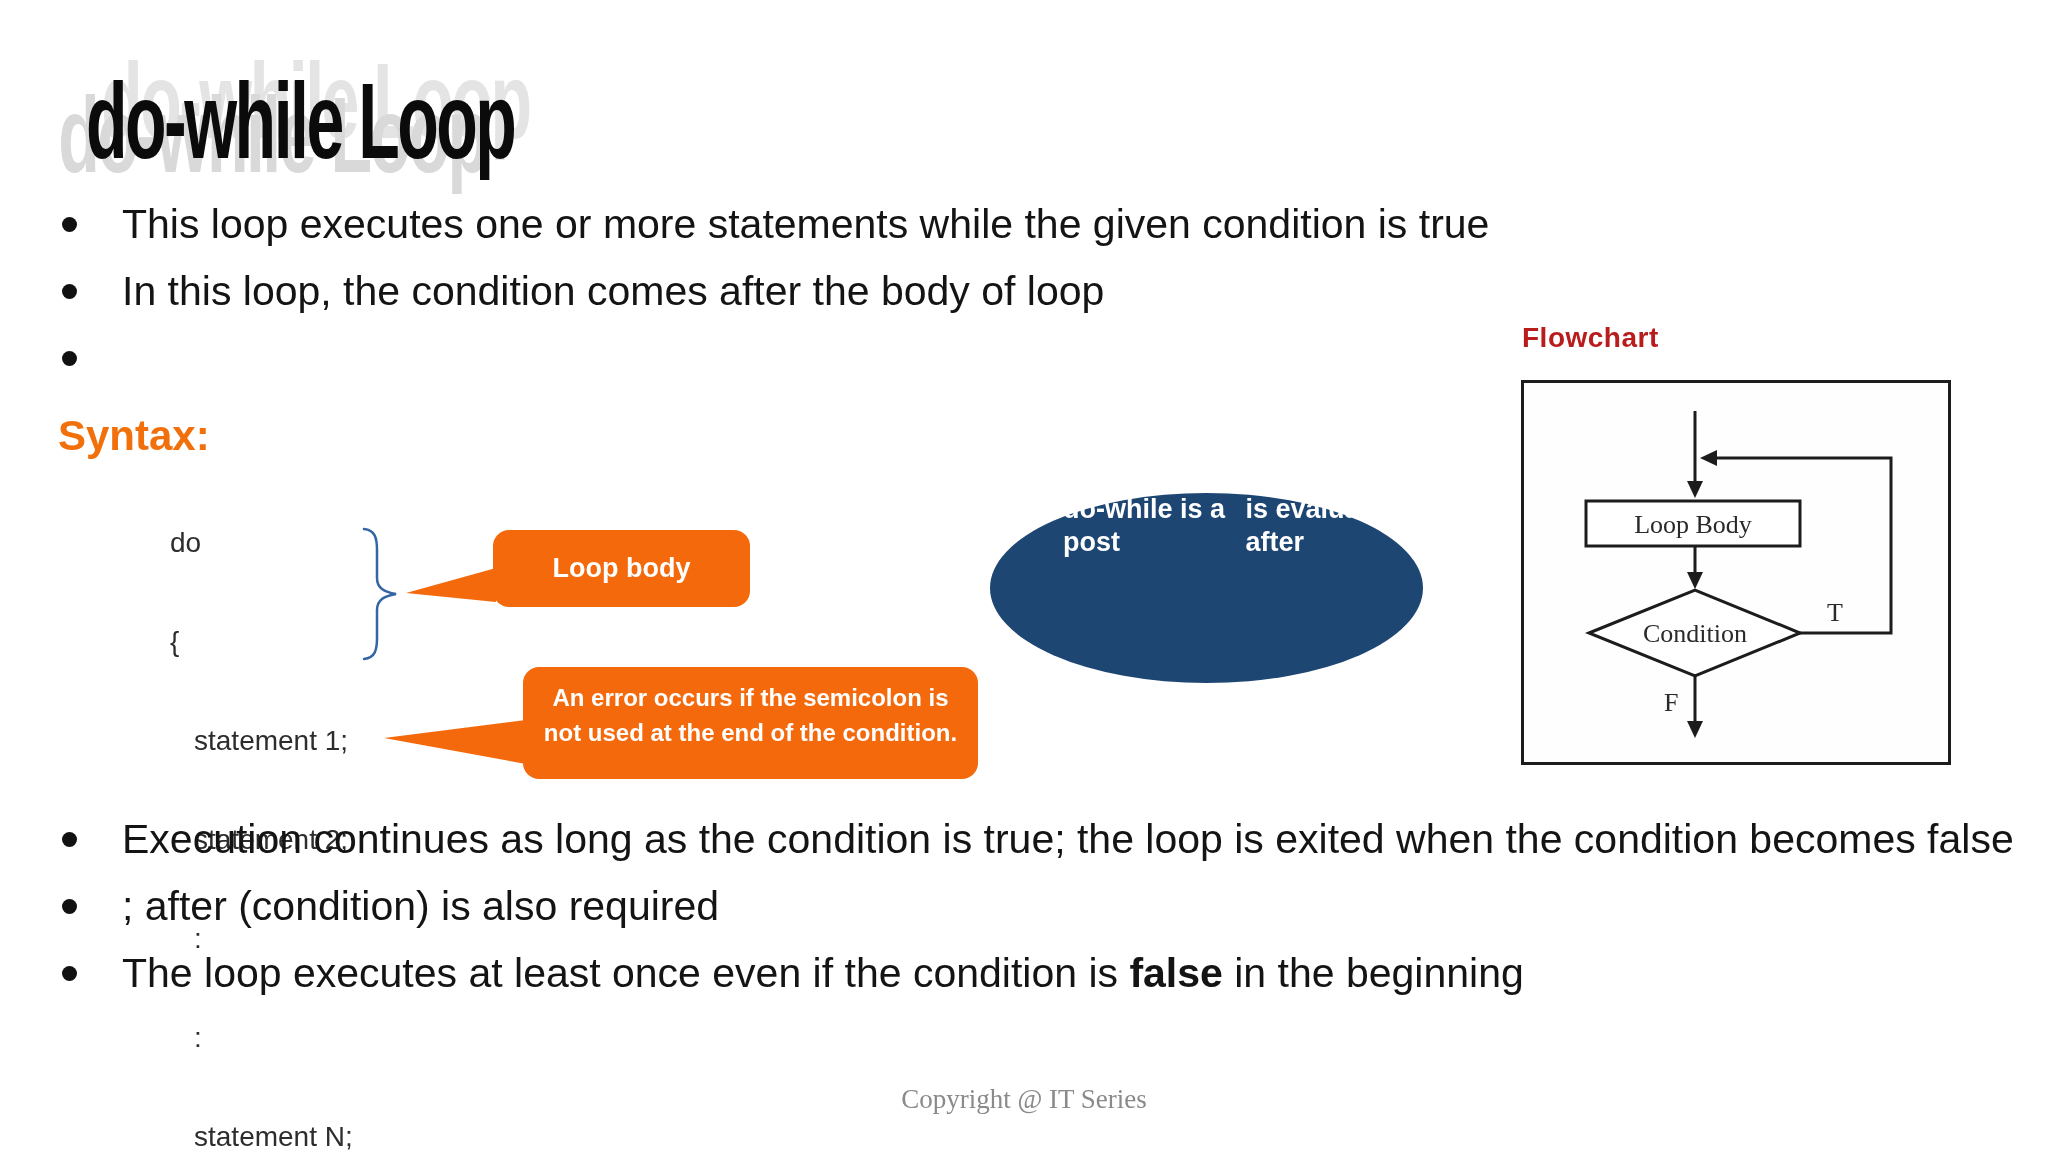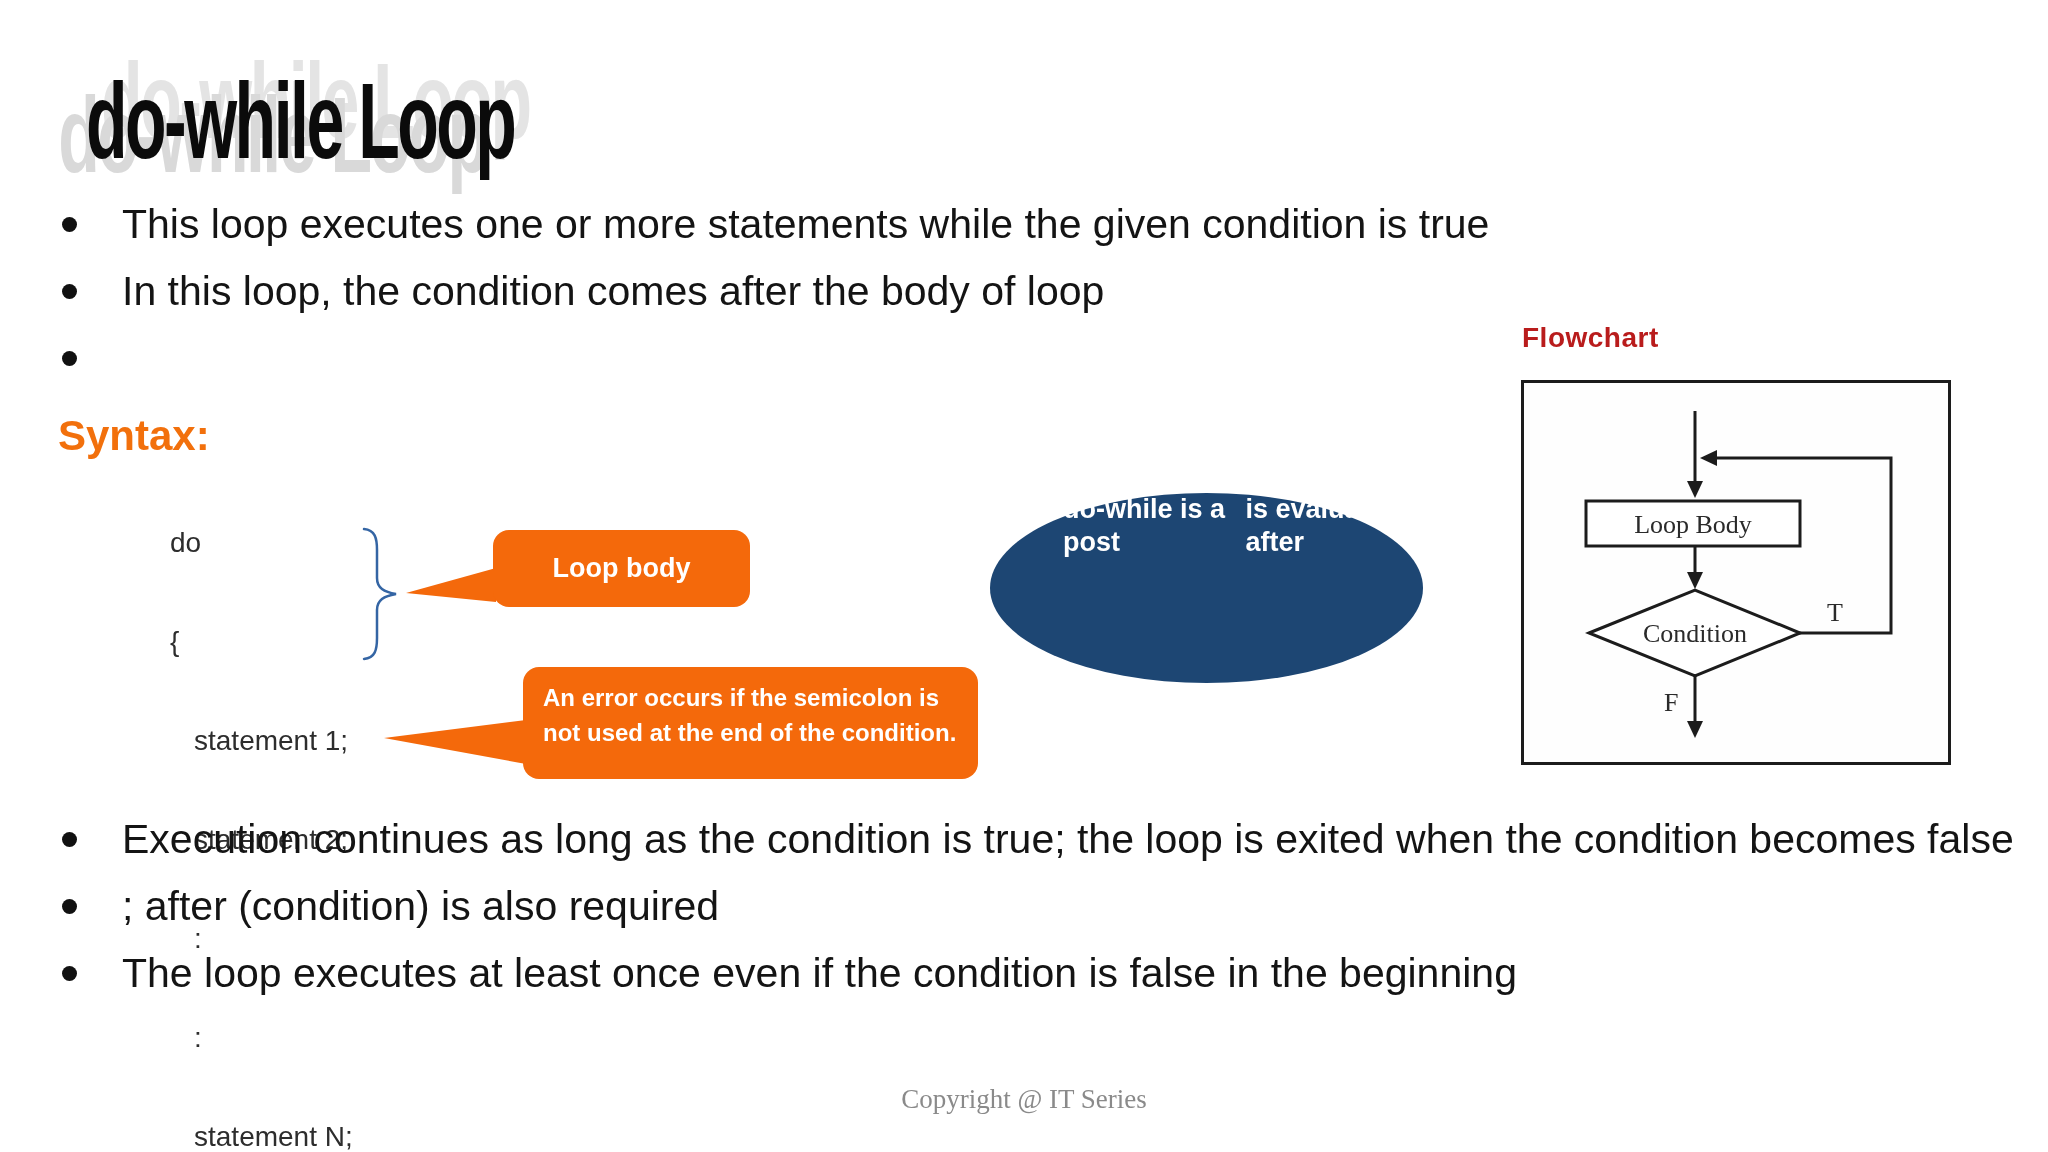--- a/index.html
+++ b/index.html
@@ -24,21 +24,21 @@
   .bullets-top { top:206px; }
   .bullets-bottom { top:802px;margin-top:19px; }
   .bullets li {
     position:relative; padding-left:62px; font-size:41px; line-height:37px;
     margin-bottom:30px; white-space:nowrap; color:#141414;
   }
   .bullets li .dot {
     position:absolute; left:2px; top:11px; width:15px; height:15px;
     border-radius:50%; background:#111;
   }
-  .bold { font-weight:normal; }
+  .bold { font-weight:bold; }
 
   
   .syntax {
     position:absolute; left:58px; top:412px;
     font-size:42px; font-weight:bold; color:#F2700C;
   }
 
   
   .code {
     position:absolute; left:170px; top:460px;
@@ -53,21 +53,21 @@
   .callout {
     position:absolute; background:#F4690B; color:#ffffff; font-weight:bold;
     border-radius:16px;
   }
   .callout-loop-body {
     left:493px; top:530px; width:257px; height:77px;
     display:flex; align-items:center; justify-content:center; font-size:27px;
   }
   .callout-error {
     left:523px; top:667px; width:455px; height:112px;
-    padding:13px 20px; font-size:24px; line-height:35px;
+    padding:13px 20px; font-size:24px; line-height:35px;text-align:center;
   }
   .pointer-svg { position:absolute; }
   .pointer-1 { left:400px; top:560px; }
   .pointer-2 { left:378px; top:712px; }
 
   
   .ellipse-note {
     position:absolute; left:990px; top:493px; width:433px; height:190px;
     background:#1D4673; border-radius:50%;
     display:flex; flex-direction:row; justify-content:center;

